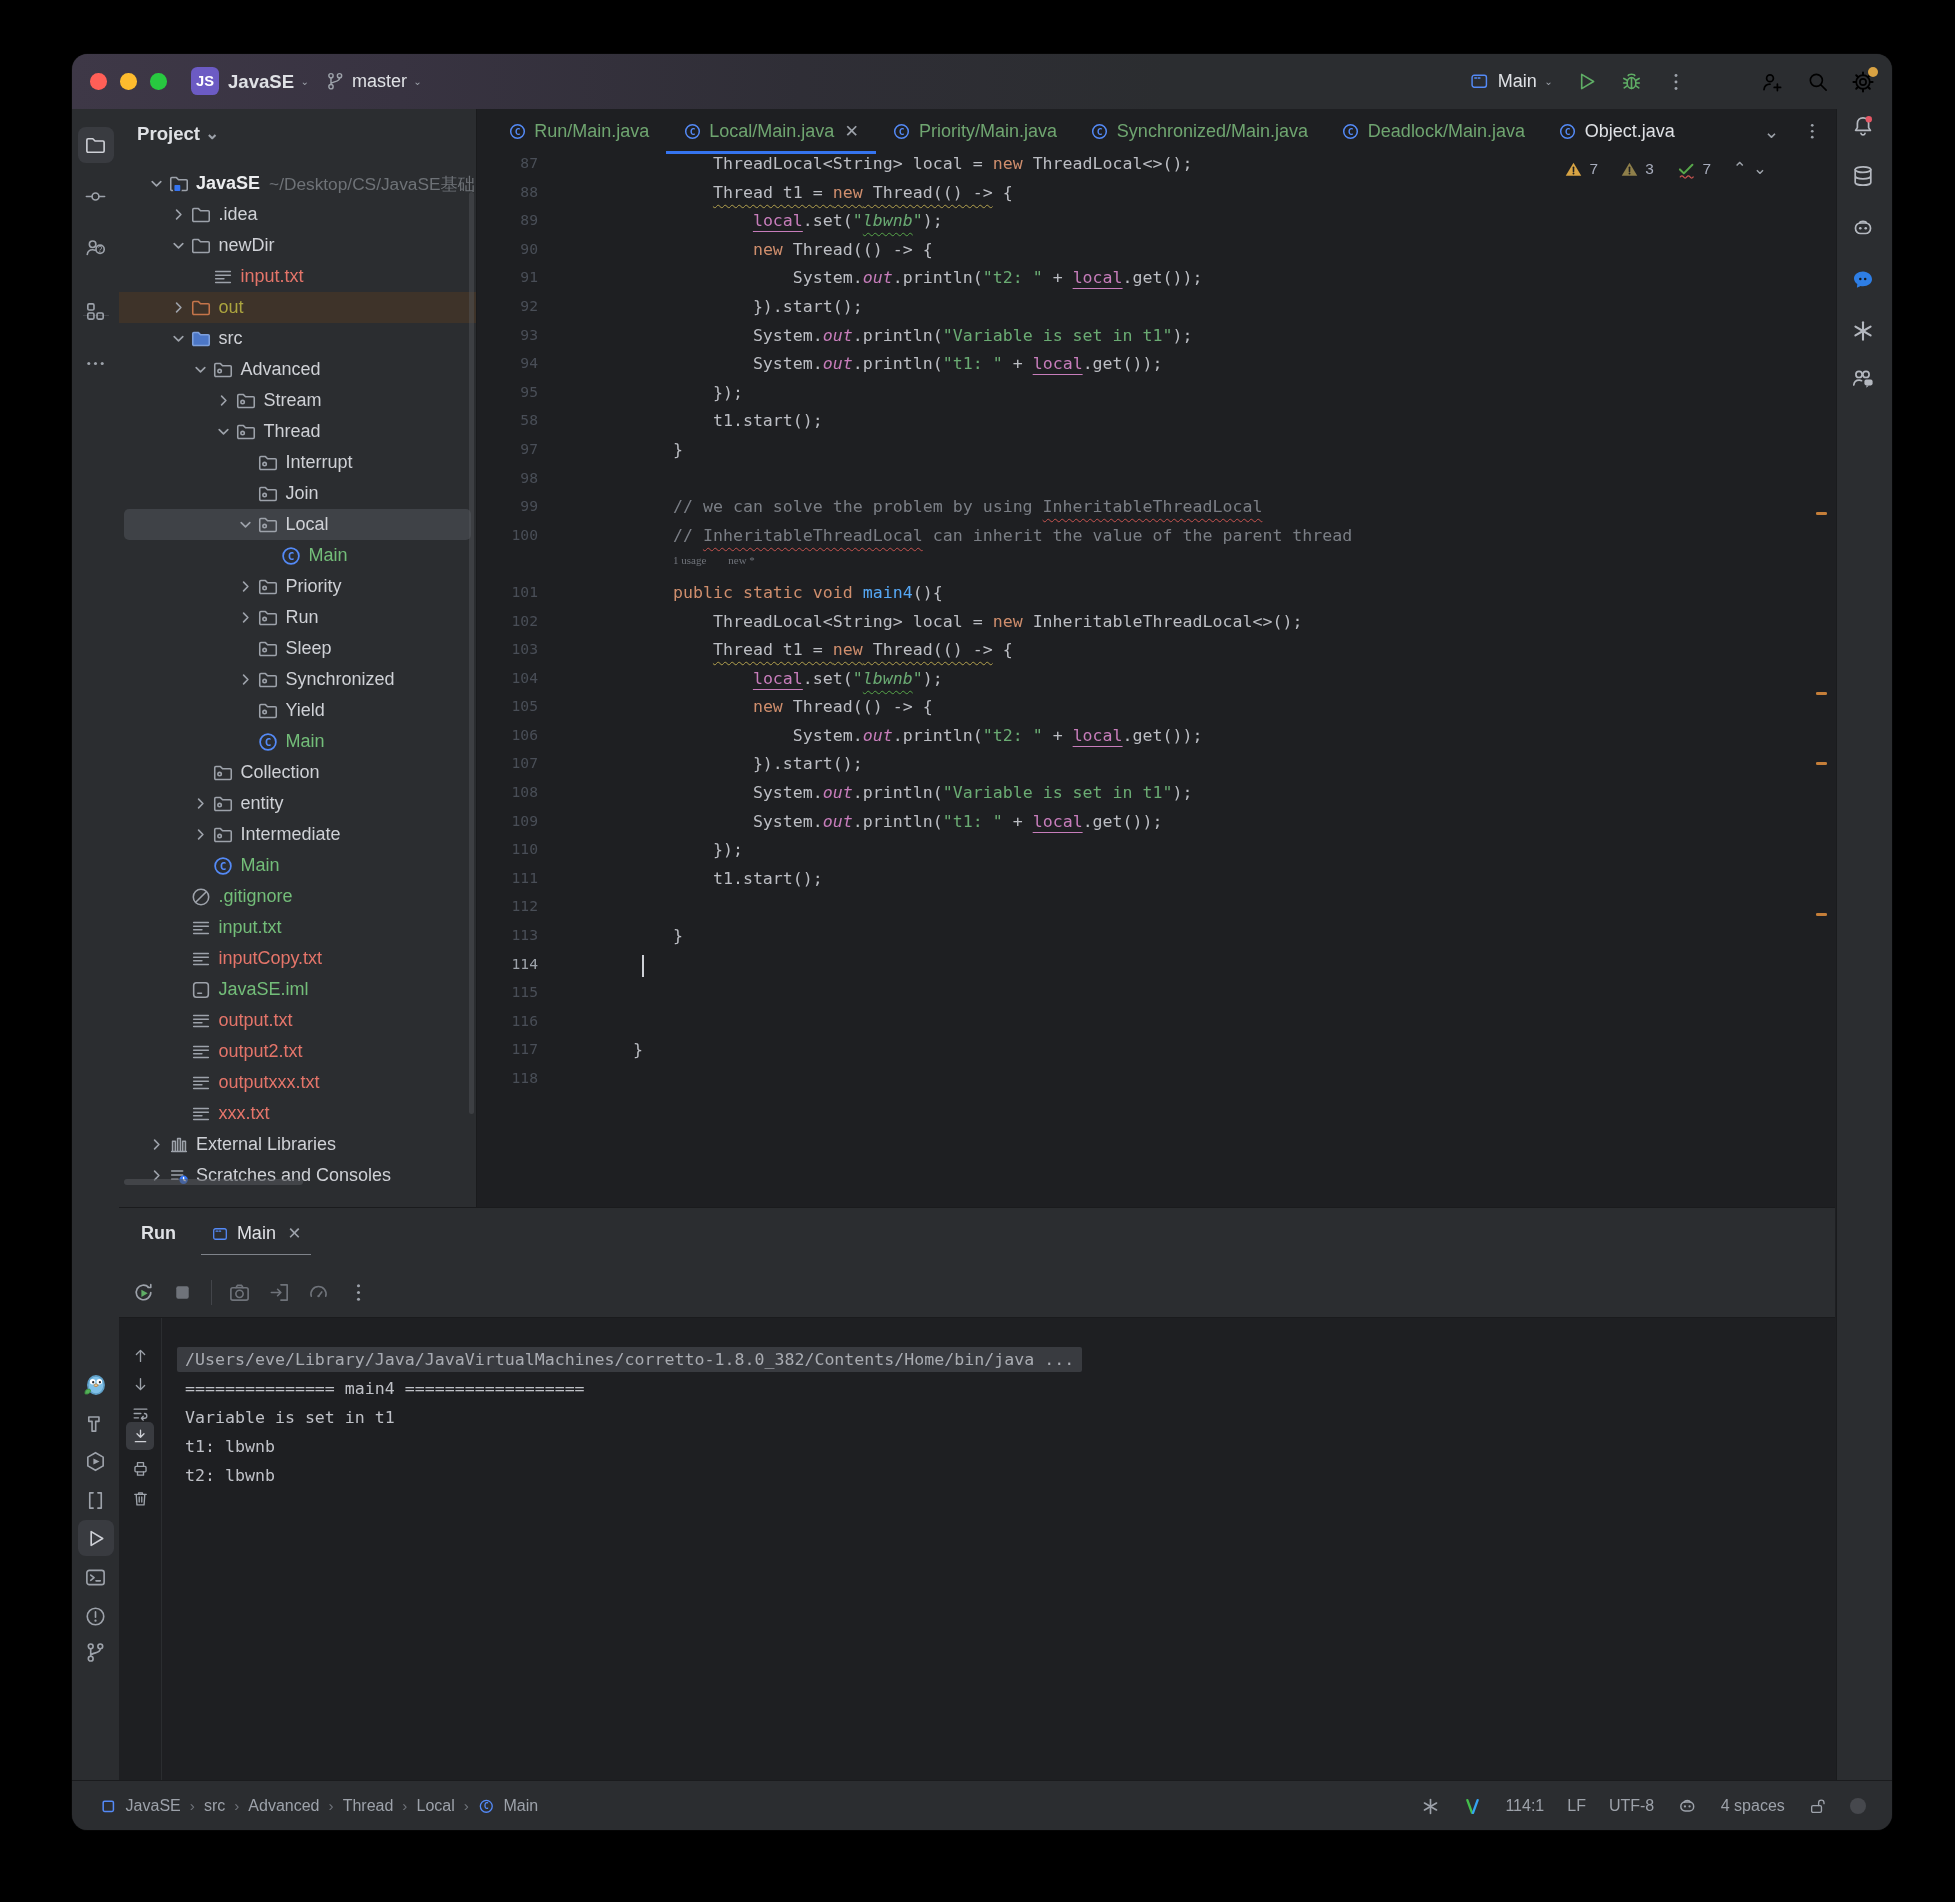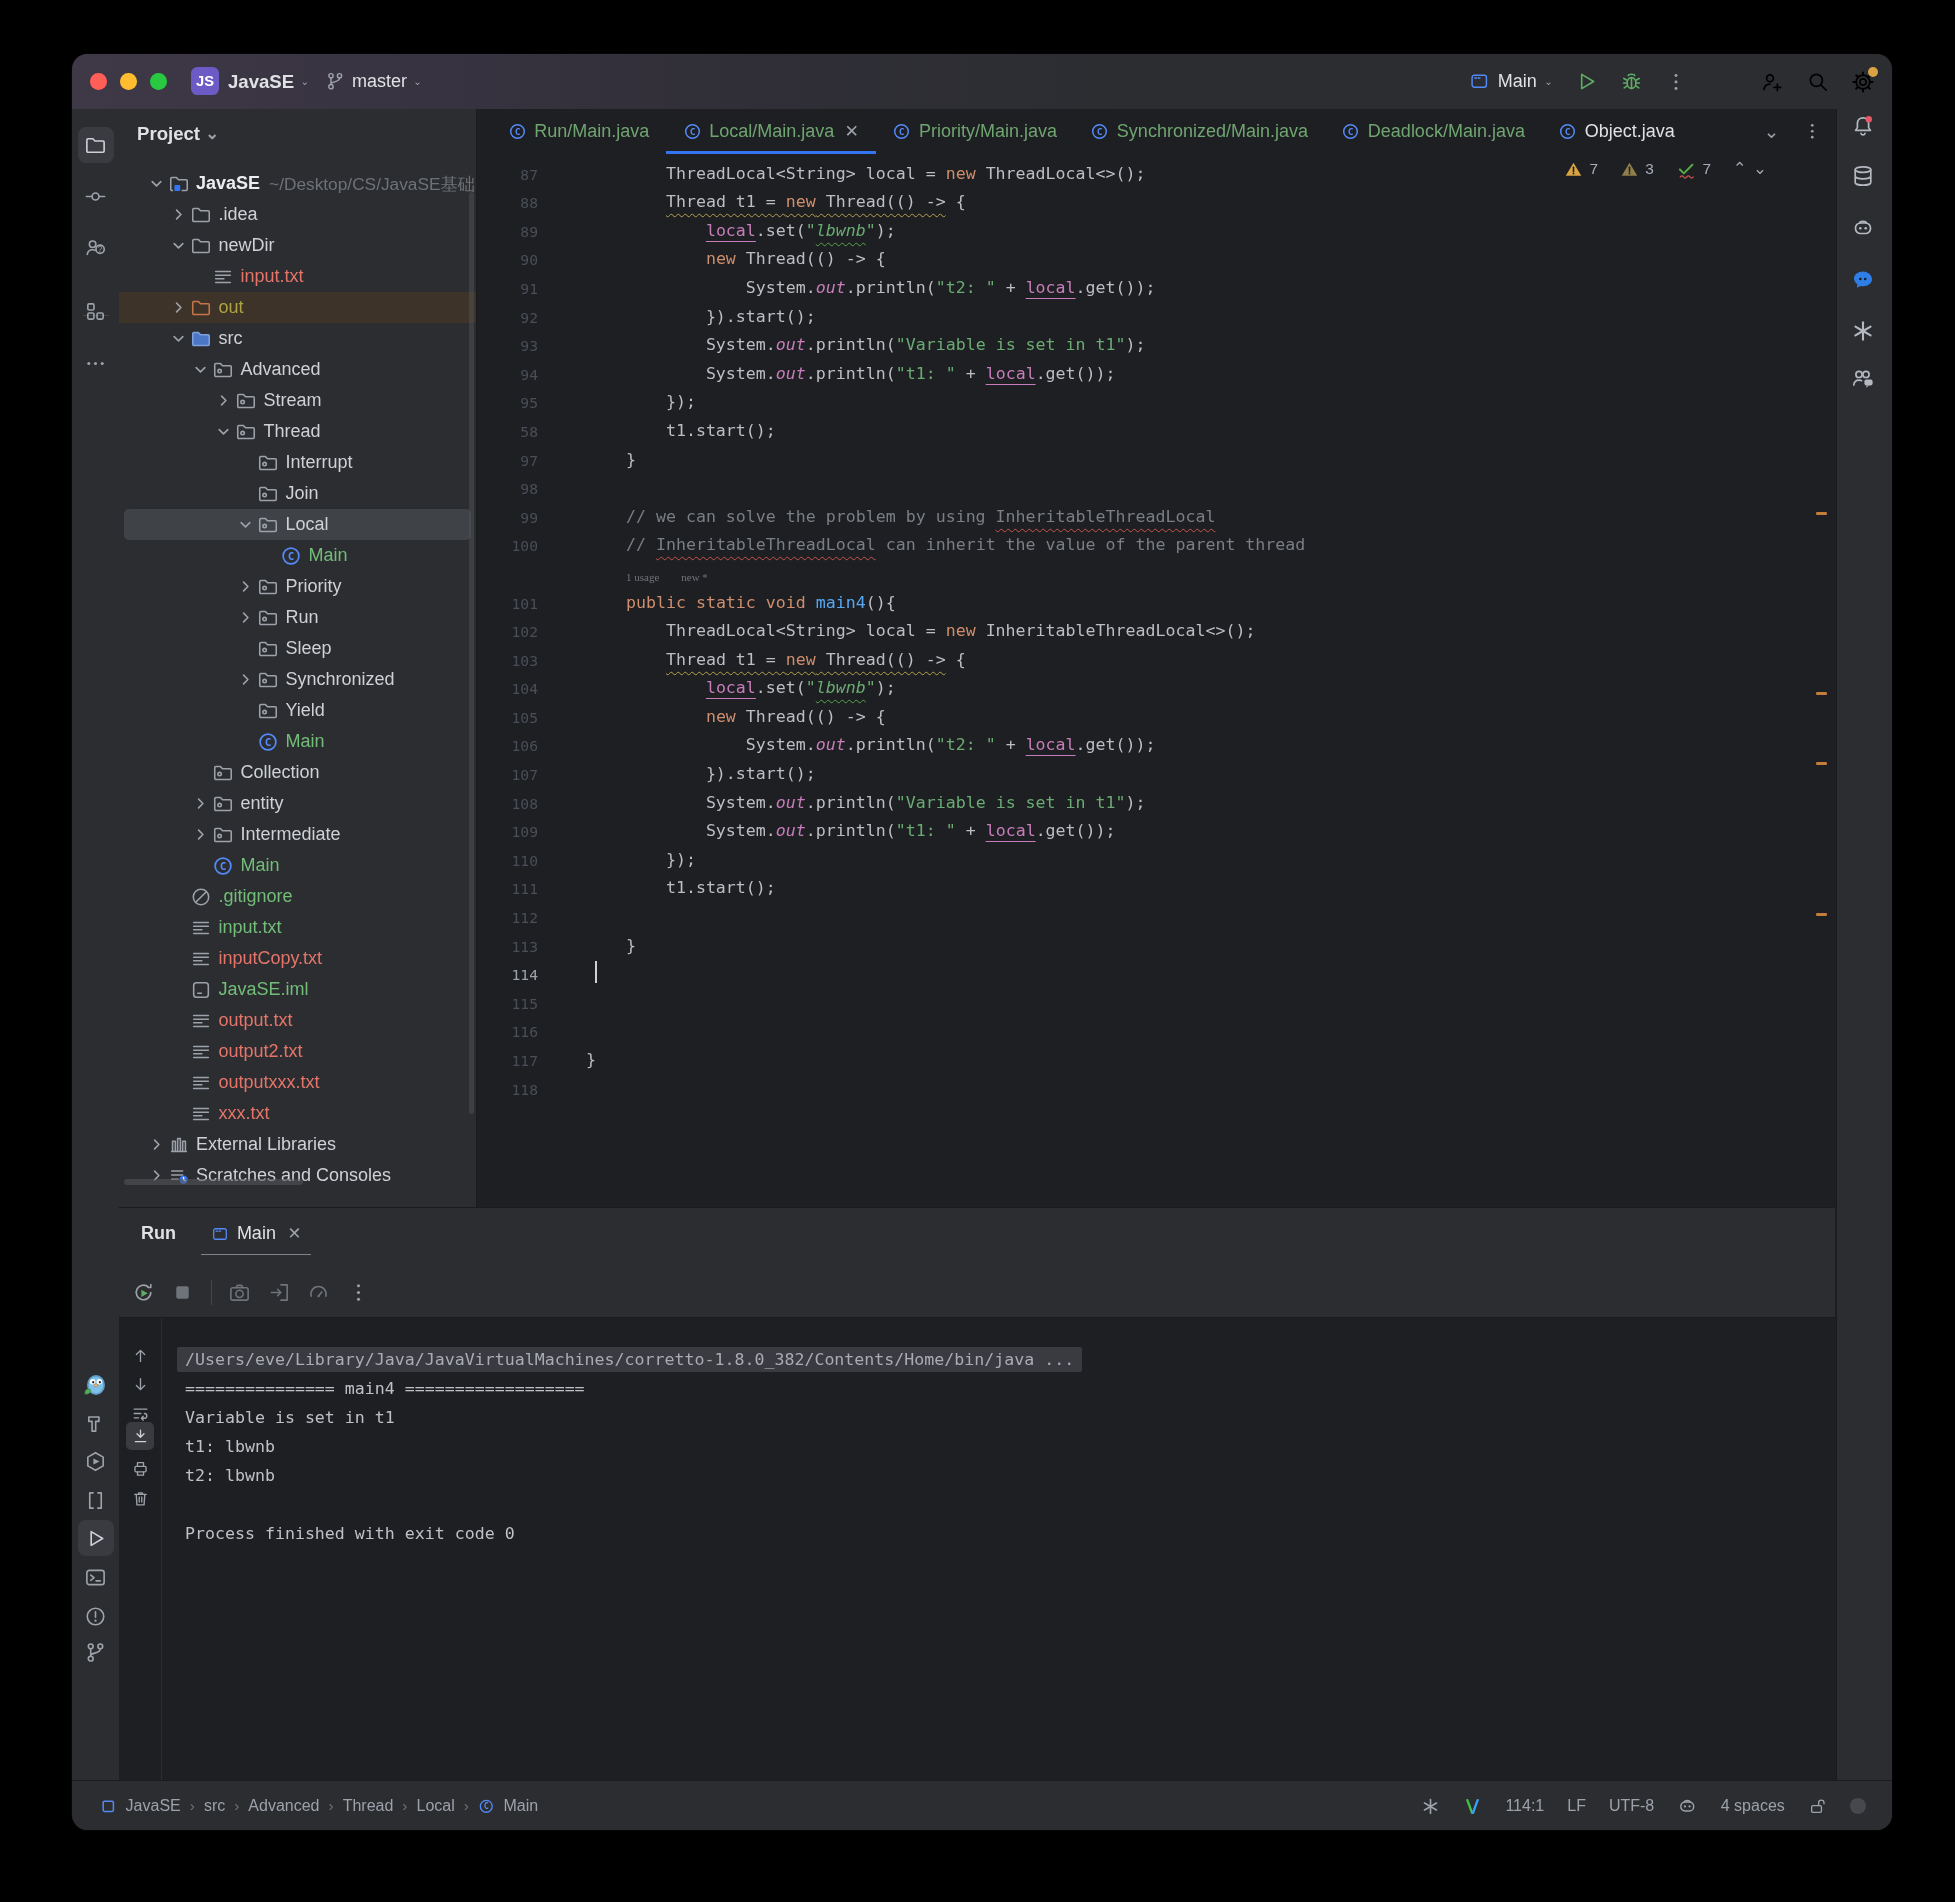--- a/index.html
+++ b/index.html
@@ -49,21 +49,21 @@
   .tab{display:flex;align-items:center;gap:7.7px;padding:0 16.6px;font-size:18px;color:#6FA570;position:relative;}
   .tab.white{color:#DFE1E5;}
   .tab.active::after{content:"";position:absolute;left:0;right:0;bottom:0;height:3.2px;background:#3574F0;}
   .tab .close{color:#9DA2AA;font-size:17.3px;margin-left:2.6px;}
   .tab .cicon{width:19px;height:19px;}
   .tabbar-right{position:absolute;right:14px;top:0;height:45px;display:flex;align-items:center;gap:22px;color:#9DA2AA;}
   .inspections{position:absolute;top:50px;right:69px;display:flex;align-items:center;gap:6.4px;color:#A8ADBD;font-size:15.4px;z-index:5;}
   .insp-gap{width:9px;}
   .code{position:absolute;left:0;top:45px;width:1359px;height:1053px;overflow:hidden;
     font-family:"DejaVu Sans Mono",monospace;font-size:16.6px;}
-  .crow-line{display:flex;height:28.6px;align-items:flex-end;}
+  .crow-line{display:flex;height:28.6px;align-items:flex-start;gap:47px;}
   .ln{width:61px;text-align:right;flex:none;color:#494E57;font-size:14.7px;}
   .ln.cur{color:#9DA2AA;}
   .lc{padding-left:48px;white-space:pre;display:flex;align-items:center;}
   .t-p{color:#BCBEC4}.t-k{color:#CF8E6D}.t-s{color:#6AAB73}.t-c{color:#7A7E85}.t-d{color:#56A8F5}
   .t-f{color:#C77DBB;font-style:italic}
   .t-l{color:#C77DBB;text-decoration:underline;text-underline-offset:4.5px;text-decoration-thickness:1px;}
   .t-st{color:#6AAB73;text-decoration:underline wavy #57A64A;text-underline-offset:5.8px;text-decoration-thickness:1px;text-decoration-skip-ink:none;font-style:italic;}
   .t-ce{color:#7A7E85;text-decoration:underline wavy #C75450;text-underline-offset:5.8px;text-decoration-thickness:1px;text-decoration-skip-ink:none;}
   .t-yp{color:#BCBEC4;text-decoration:underline wavy #B3A14E;text-underline-offset:6.4px;text-decoration-thickness:1px;text-decoration-skip-ink:none;}
   .t-yk{color:#CF8E6D;text-decoration:underline wavy #B3A14E;text-underline-offset:6.4px;text-decoration-thickness:1px;text-decoration-skip-ink:none;}
@@ -1129,21 +1129,20 @@
             </span>
           </div>
         </div>
       <div class="con-text" id="con-text">
           <div class="con-row"><span class="hl">/Users/eve/Library/Java/JavaVirtualMachines/corretto-1.8.0_382/Contents/Home/bin/java ...</span></div>
           <div class="con-row">=============== main4 ==================</div>
           <div class="con-row">Variable is set in t1</div>
           <div class="con-row">t1: lbwnb</div>
           <div class="con-row">t2: lbwnb</div>
           <div class="con-row"> </div>
-          <div class="con-row">Process finished with exit code 0</div>
         </div>
     </div>
   </div>
 
   <div class="statusbar">
     <div class="crumbs" id="crumbs">
         <span class="ic" style="width:16.6px;height:16.6px;">
           <svg viewBox="0 0 24 24" fill="none" stroke="currentColor" stroke-width="1.7" stroke-linecap="round" stroke-linejoin="round">
             <rect x="4.6" y="4.6" width="14.8" height="14.8" rx="2" stroke="#548AF7" stroke-width="2.2"></rect>
           </svg>

